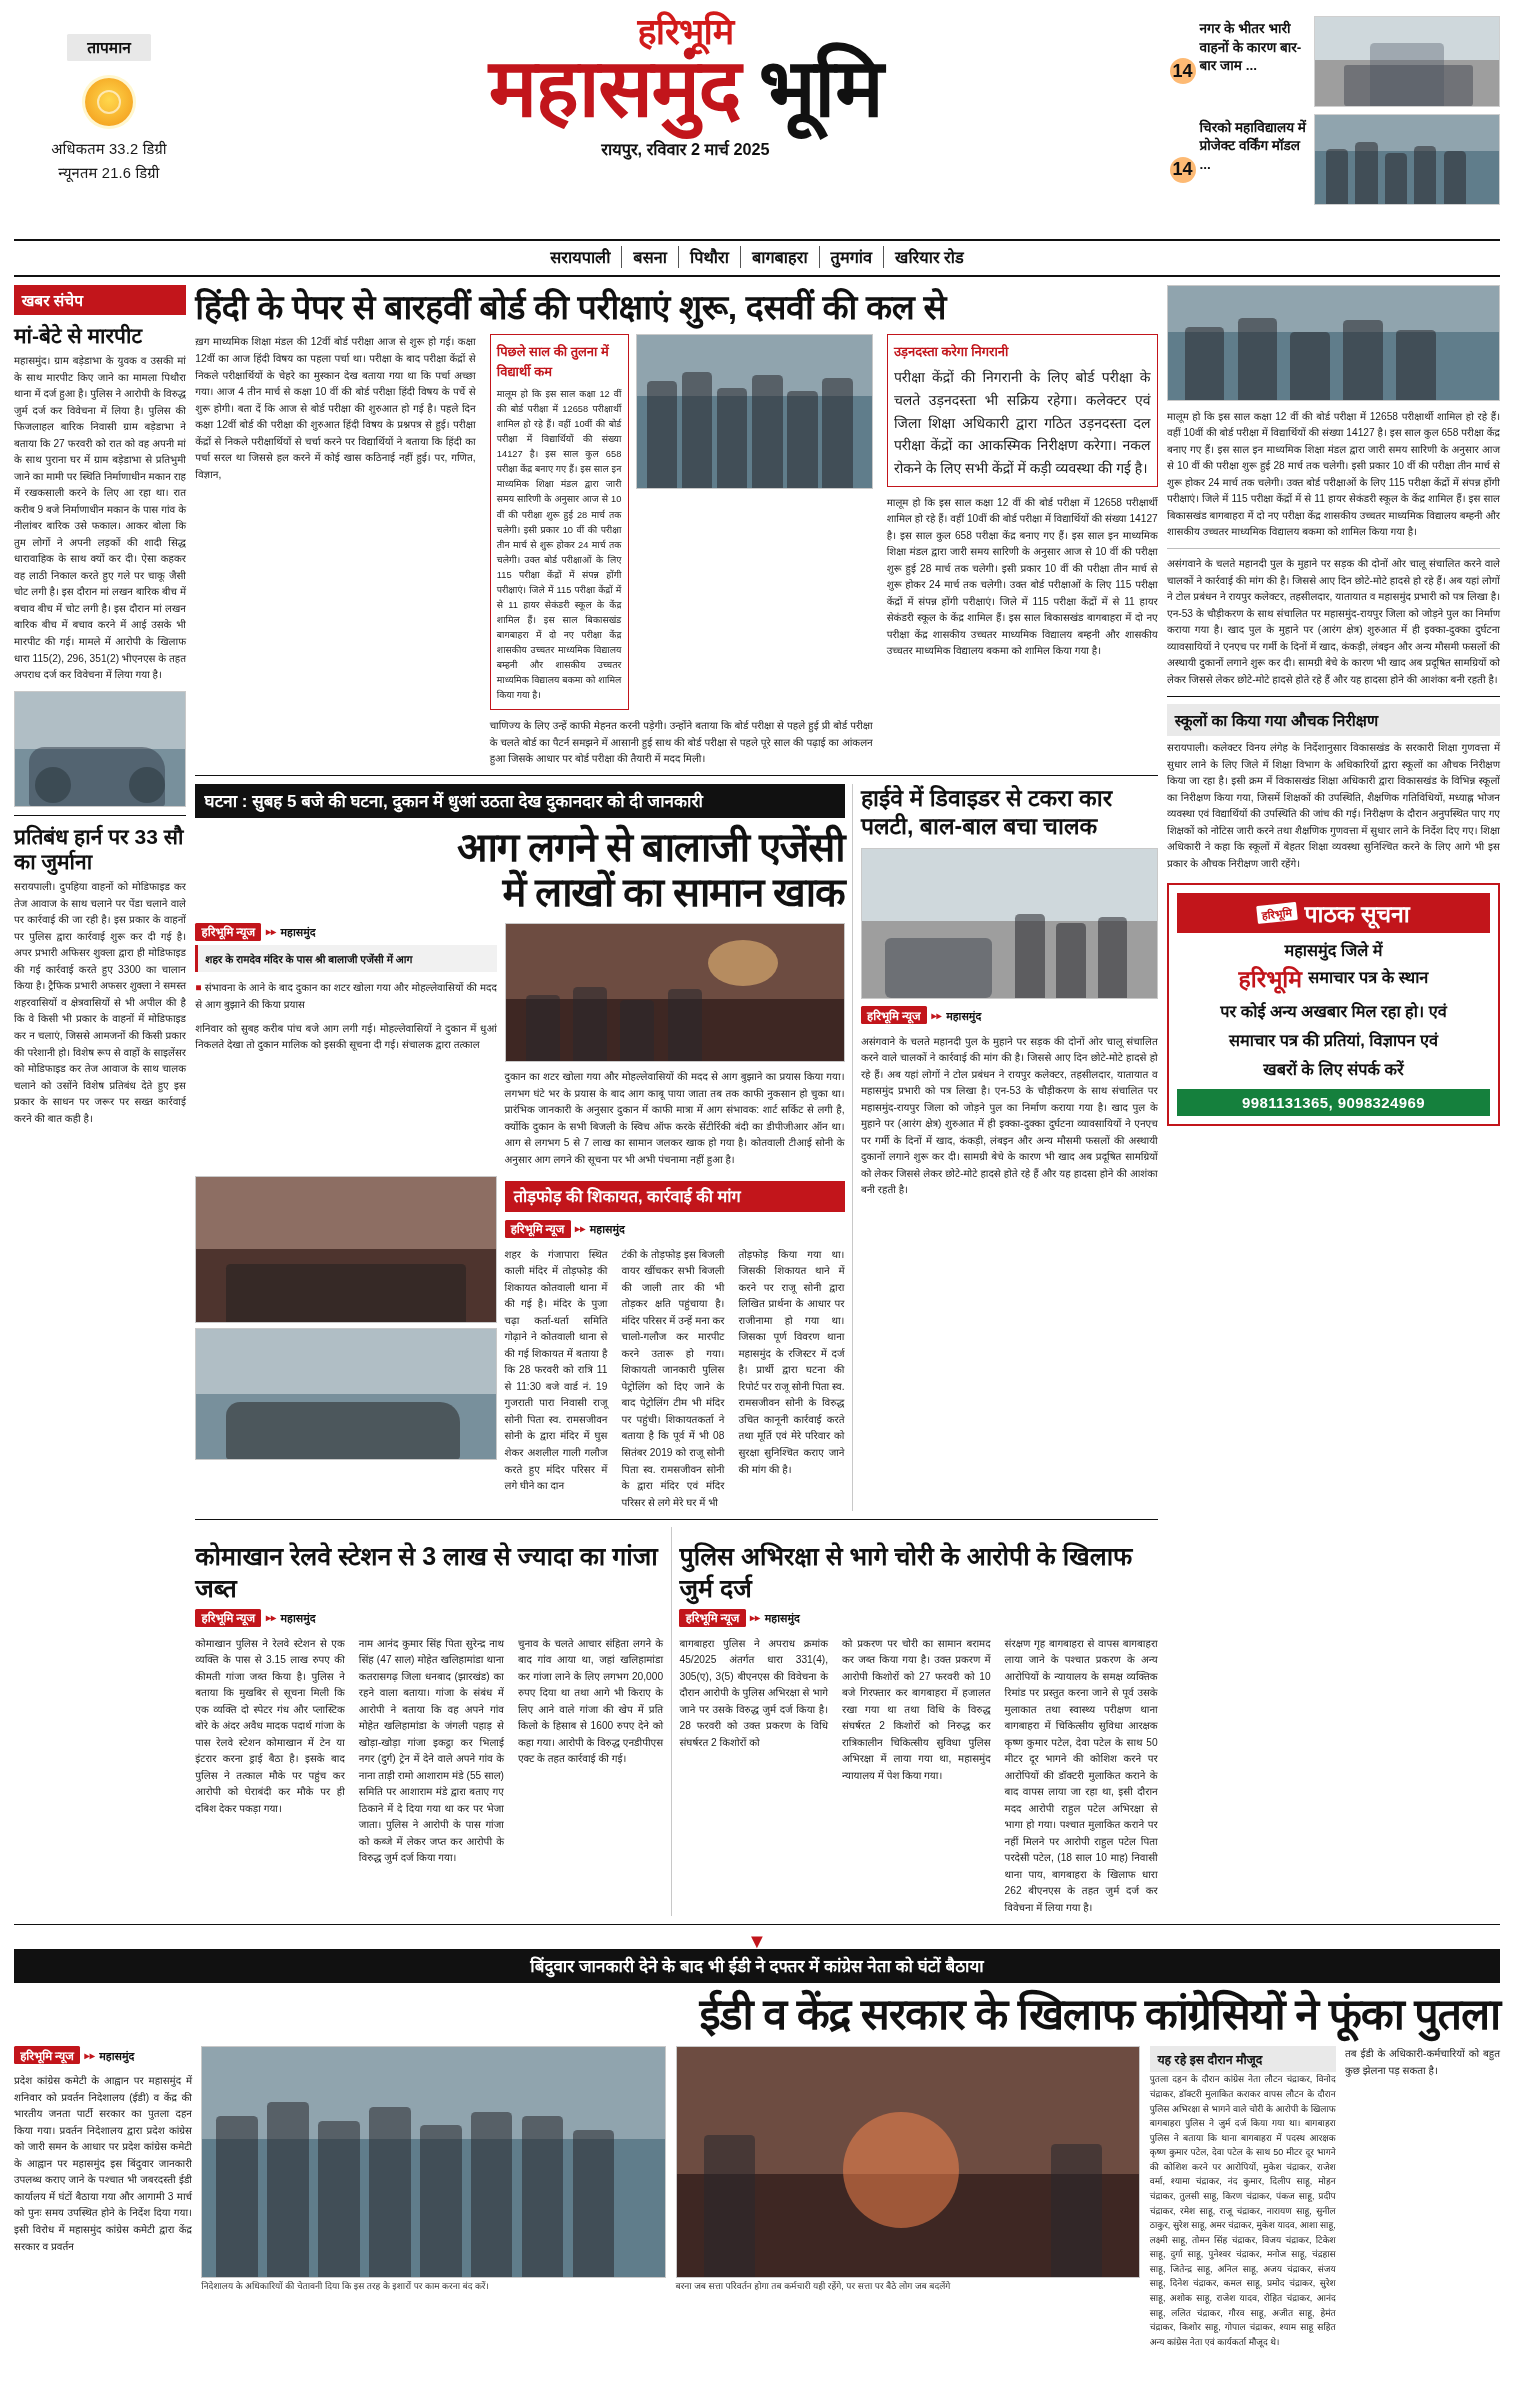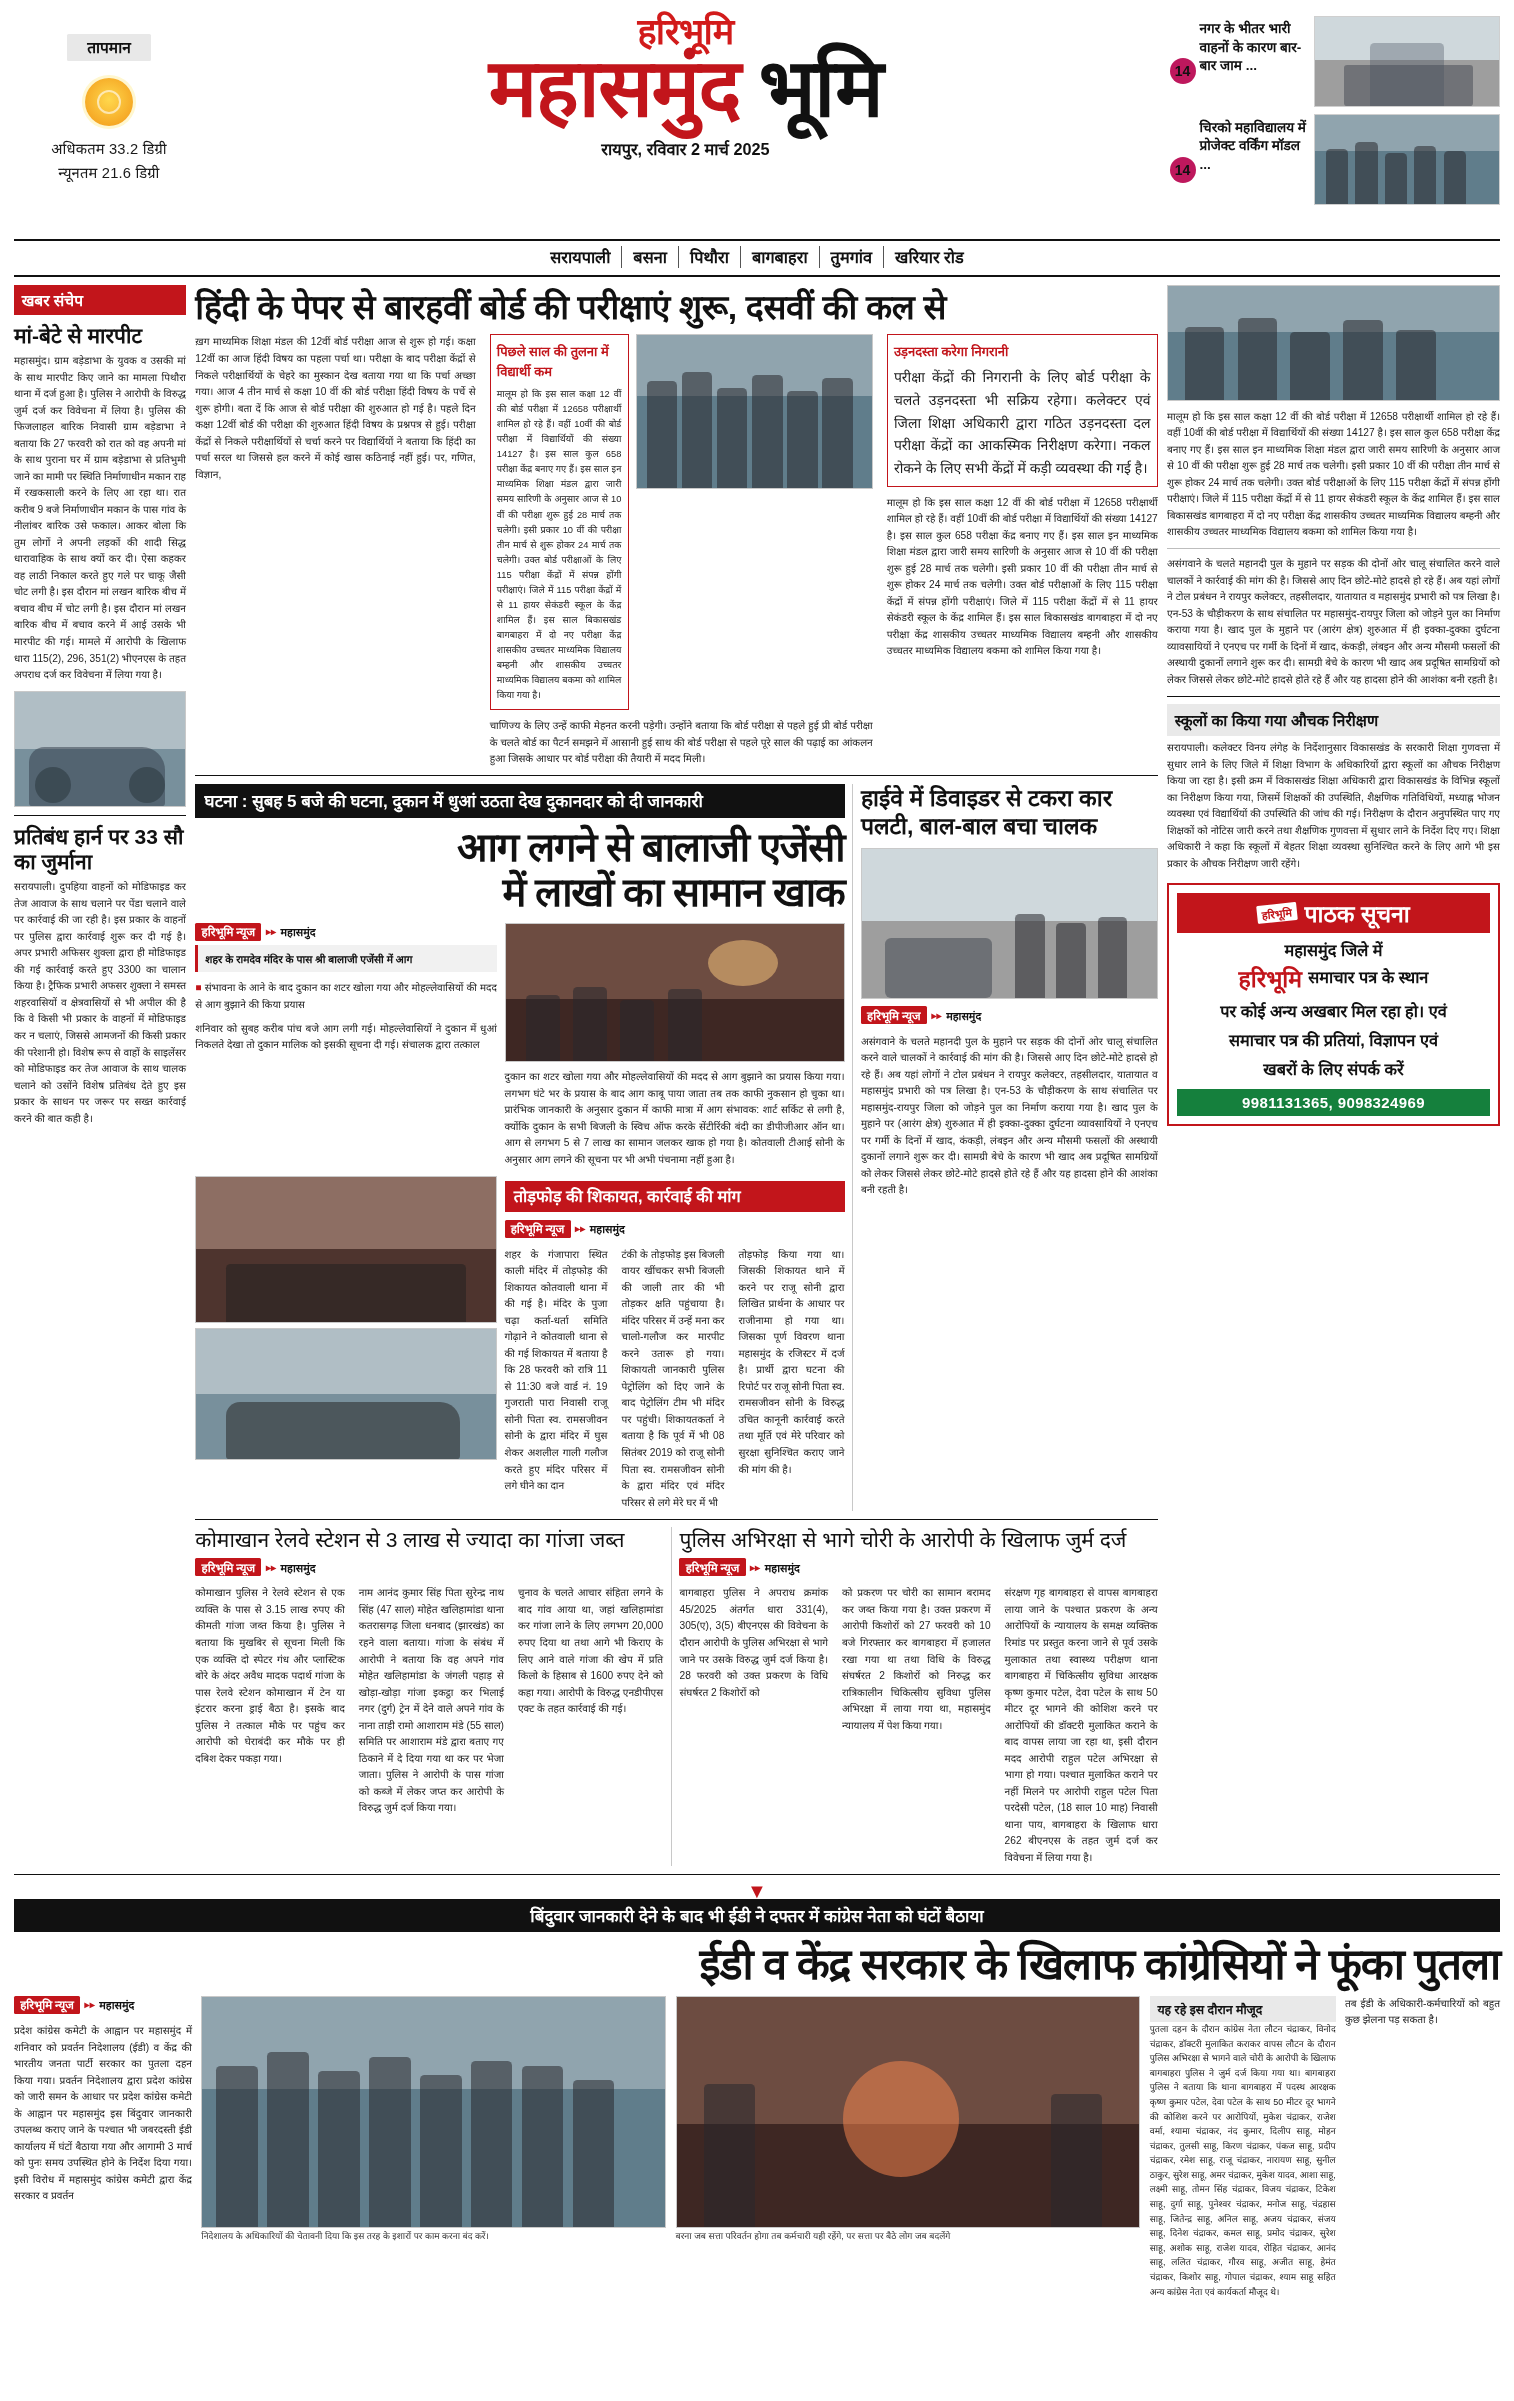--- a/index.html
+++ b/index.html
@@ -44,22 +44,22 @@
   }
   .brand-main .ink { color: #111; }
   .brand-sub { font-size: 16.3px; margin-top: 6.2px; color: #111; font-weight: bold; }
 
   .promos { width: 333px; padding-top: 4.6px; }
   .promo { display: flex; align-items: stretch; height: 91px; margin-bottom: 7.7px; }
   .promo-num {
     width: 31px; display: flex; align-items: center; justify-content: center;
   }
   .promo-num span {
-    width: 26px; height: 26px; border-radius: 50%; background: #be185d; color: #111;
-    font-size: 14px; font-weight: bold; display: flex; align-items: center; justify-content: center; margin-top: 20px;
+    width: 26px; height: 26px; border-radius: 50%; background: #fdba74; color: #111;
+    font-size: 18px; font-weight: bold; display: flex; align-items: center; justify-content: center; margin-top: 20px;
   }
   .promo-text {
     width: 116px; font-size: 13.6px; line-height: 1.35; font-weight: bold;
     padding: 4.6px 6.2px 0 1.5px; color: #111;
   }
   .promo-img { flex: 1; border: 0.8px solid #cfcfcf; overflow: hidden; position: relative; }
 
   
   .rule-thick { border-top: 2.3px solid #111; margin-top: 3.1px; }
   .edition-bar {
@@ -117,21 +117,21 @@
   .cols2 { display: flex; gap: 7.7px; }
   .cols3 { display: flex; gap: 14px; }
 
   .hl-strip {
     background: #f1f1f1; border-left: 3.9px solid #c2151b; padding: 5.4px 7px;
     font-size: 10.5px; line-height: 1.55; font-weight: bold;
   }
 
   .big-head-2 { font-size: 40px; line-height: 1.12; font-weight: bold; letter-spacing: -1.2px; text-align: right; }
   .big-head-3 { font-size: 23px; line-height: 1.22; font-weight: bold; }
-  .mid-head { font-size: 21px; line-height: 1.25; font-weight: normal; }
+  .mid-head { font-size: 25px; line-height: 1.25; font-weight: bold; margin-top: 14px; }
 
   .black-band {
     background: #111; color: #fff; font-size: 17px; font-weight: bold; padding: 5.4px 9.3px;
   }
   .grey-band {
     background: #e9e9e9; font-size: 15.5px; font-weight: bold; padding: 4.6px 7.7px;
   }
 
   
   .adbox { border: 2.3px solid #c2151b; padding: 7.7px; text-align: center; }

